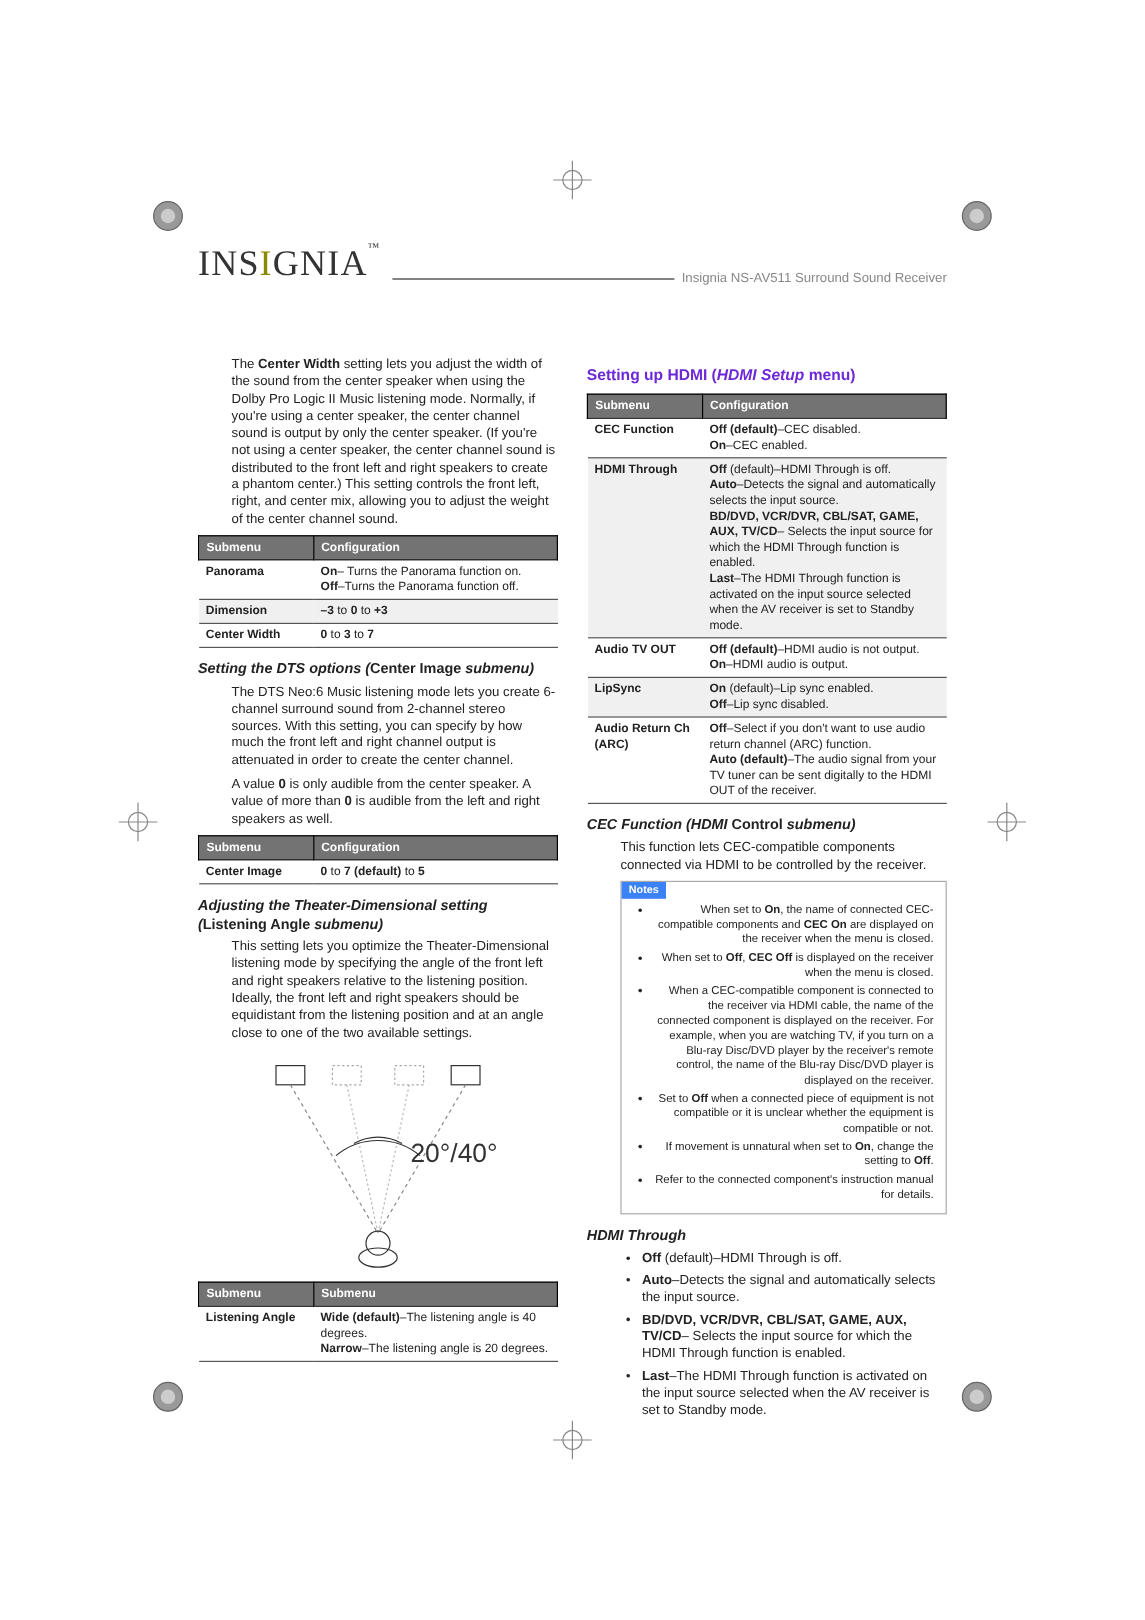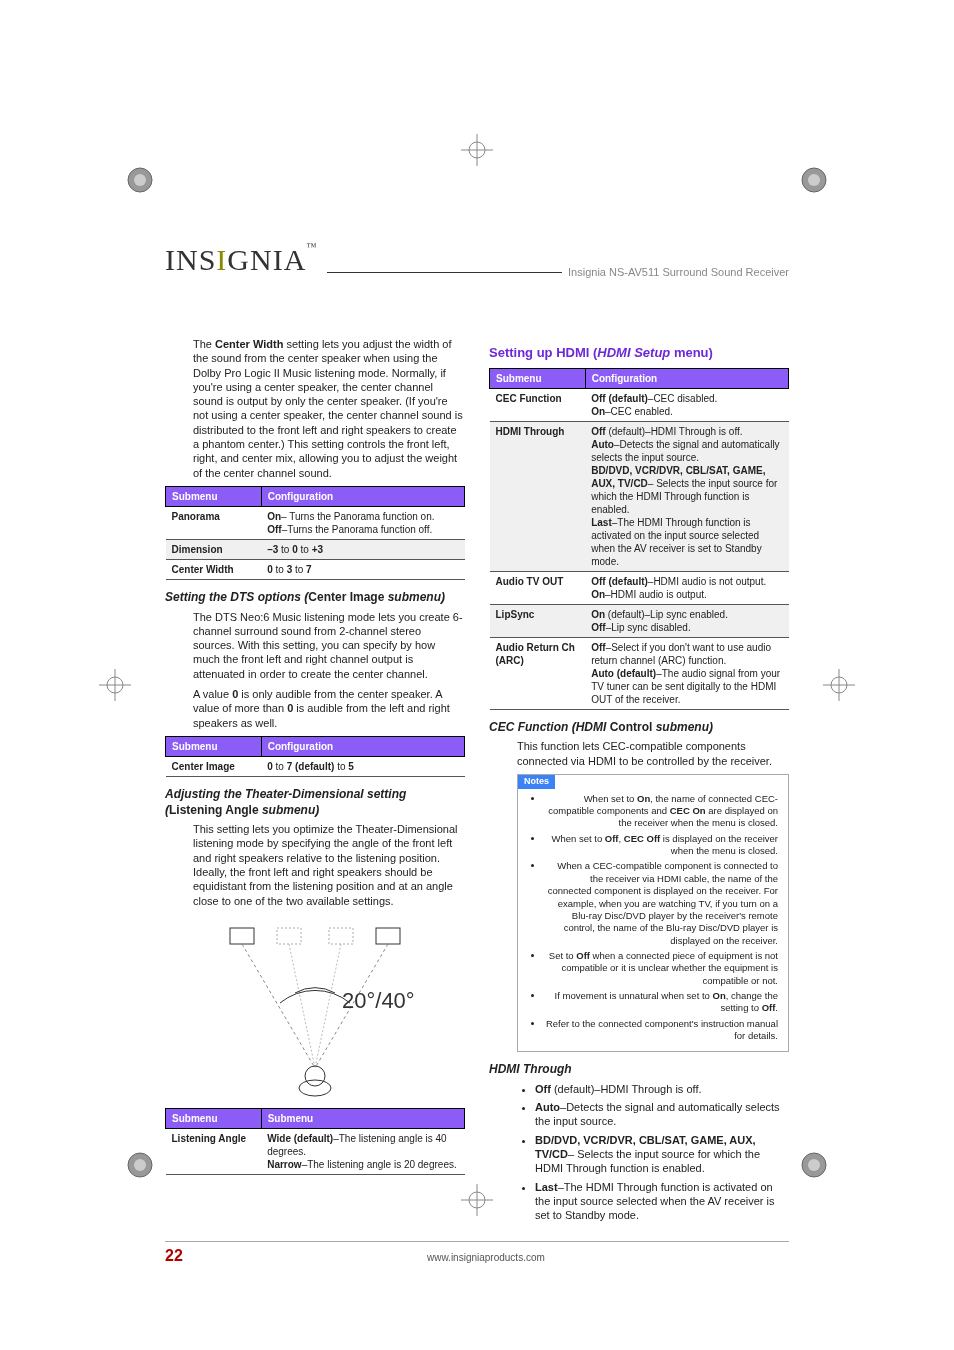--- a/index.html
+++ b/index.html
@@ -28,21 +28,20 @@
 
   .page {
     position: absolute;
     top: 200px; left: 165px; right: 165px; bottom: 200px;
     display: flex; flex-direction: column;
   }
   .header {
     display: flex; justify-content: space-between; align-items: flex-end;
     border-bottom: none;
     margin-bottom: 18px;
-    margin-top: 40px;
   }
   .logo {
     font-family: Georgia, serif;
     font-size: 30px;
     letter-spacing: 1px;
     color: #333;
     font-weight: 400;
     position: relative;
   }
   .logo .accent { color: #8a8a00; position: relative; }
@@ -59,21 +58,21 @@
   h3.ital { font-style: italic; font-weight: bold; font-size: 12px; margin: 10px 0 4px 0; }
   h3.ital .nonital { font-style: normal; }
 
   table.cfg {
     width: 100%;
     border-collapse: collapse;
     margin: 6px 0 10px 0;
     font-size: 10px;
   }
   table.cfg th {
-    background: #8b5cf6; color: #fff; text-align: left;
+    background: #737373; color: #fff; text-align: left;
     padding: 3px 6px; font-weight: bold;
     border: 1px solid #000;
   }
   table.cfg td {
     padding: 3px 6px; border-bottom: 1px solid #555; vertical-align: top;
   }
   table.cfg td:first-child { font-weight: bold; width: 32%; }
   table.cfg tr:nth-child(even) td { background: #f0f0f0; }
   .opt-b { font-weight: bold; }
 
@@ -314,18 +313,13 @@
       <h3 class="ital">HDMI Through</h3>
       <ul class="bullets" id="through">
           <li><b>Off</b> (default)–HDMI Through is off.</li>
           <li><b>Auto</b>–Detects the signal and automatically selects the input source.</li>
           <li><b>BD/DVD, VCR/DVR, CBL/SAT, GAME, AUX, TV/CD</b>– Selects the input source for which the HDMI Through function is enabled.</li>
           <li><b>Last</b>–The HDMI Through function is activated on the input source selected when the AV receiver is set to Standby mode.</li>
         </ul>
     </div>
   </div>
 
-  <div class="footer">
-    <span class="pg">22</span>
-    <span>www.insigniaproducts.com</span>
-    <span></span>
-  </div>
 </div>
 
 </body></html>

